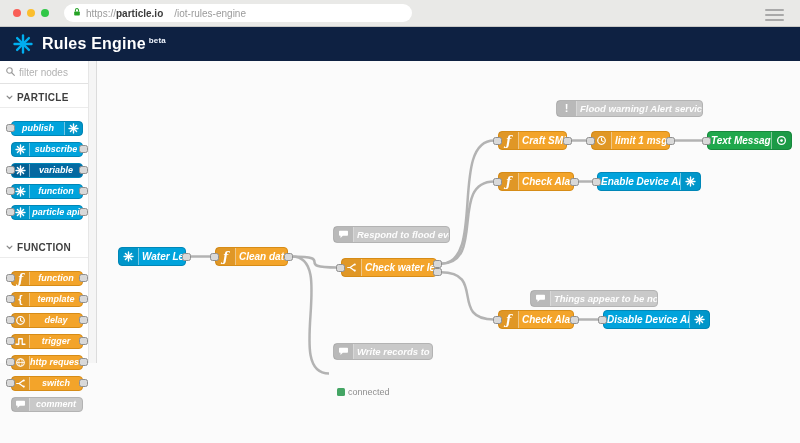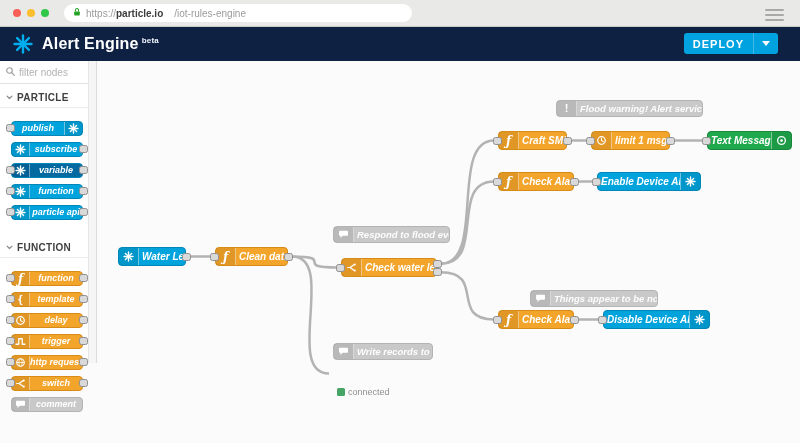--- a/index.html
+++ b/index.html
@@ -96,27 +96,21 @@
   <span class="applogo">
     <svg viewBox="0 0 16 16">
         <g stroke="#00aeef" stroke-width="1.9" stroke-linecap="round">
           <line x1="8" y1="1.2" x2="8" y2="14.8"></line>
           <line x1="1.2" y1="8" x2="14.8" y2="8"></line>
           <line x1="3.3" y1="3.3" x2="12.7" y2="12.7"></line>
           <line x1="12.7" y1="3.3" x2="3.3" y2="12.7"></line>
         </g>
       </svg>
   </span>
-  <span class="apptitle"><span>Alert Engine</span><span class="beta">beta</span></span>
-  <div class="deploy">
-    <span class="lbl">DEPLOY</span>
-    <span class="caret">
-        <span class="tri"></span>
-      </span>
-  </div>
+  <span class="apptitle"><span>Rules Engine</span><span class="beta">beta</span></span>
 </div>
 
 <div class="main">
   <div class="canvas">
     <svg class="wire-layer" width="800" height="382">
         <path d="M190,195.5 C200.5,195.5 200.5,195.5 211,195.5" stroke="#b3b3b3"></path>
         <path d="M292,195.5 C337,195.5 292,206.5 337,206.5" stroke="#b3b3b3"></path>
         <path d="M292,195.5 C337,195.5 284,312.5 329,312.5" stroke="#b3b3b3"></path>
         <path d="M441,202.7 C486,202.7 449,79.5 494,79.5" stroke="#b3b3b3"></path>
         <path d="M441,202.7 C486,202.7 449,120.5 494,120.5" stroke="#b3b3b3"></path>

